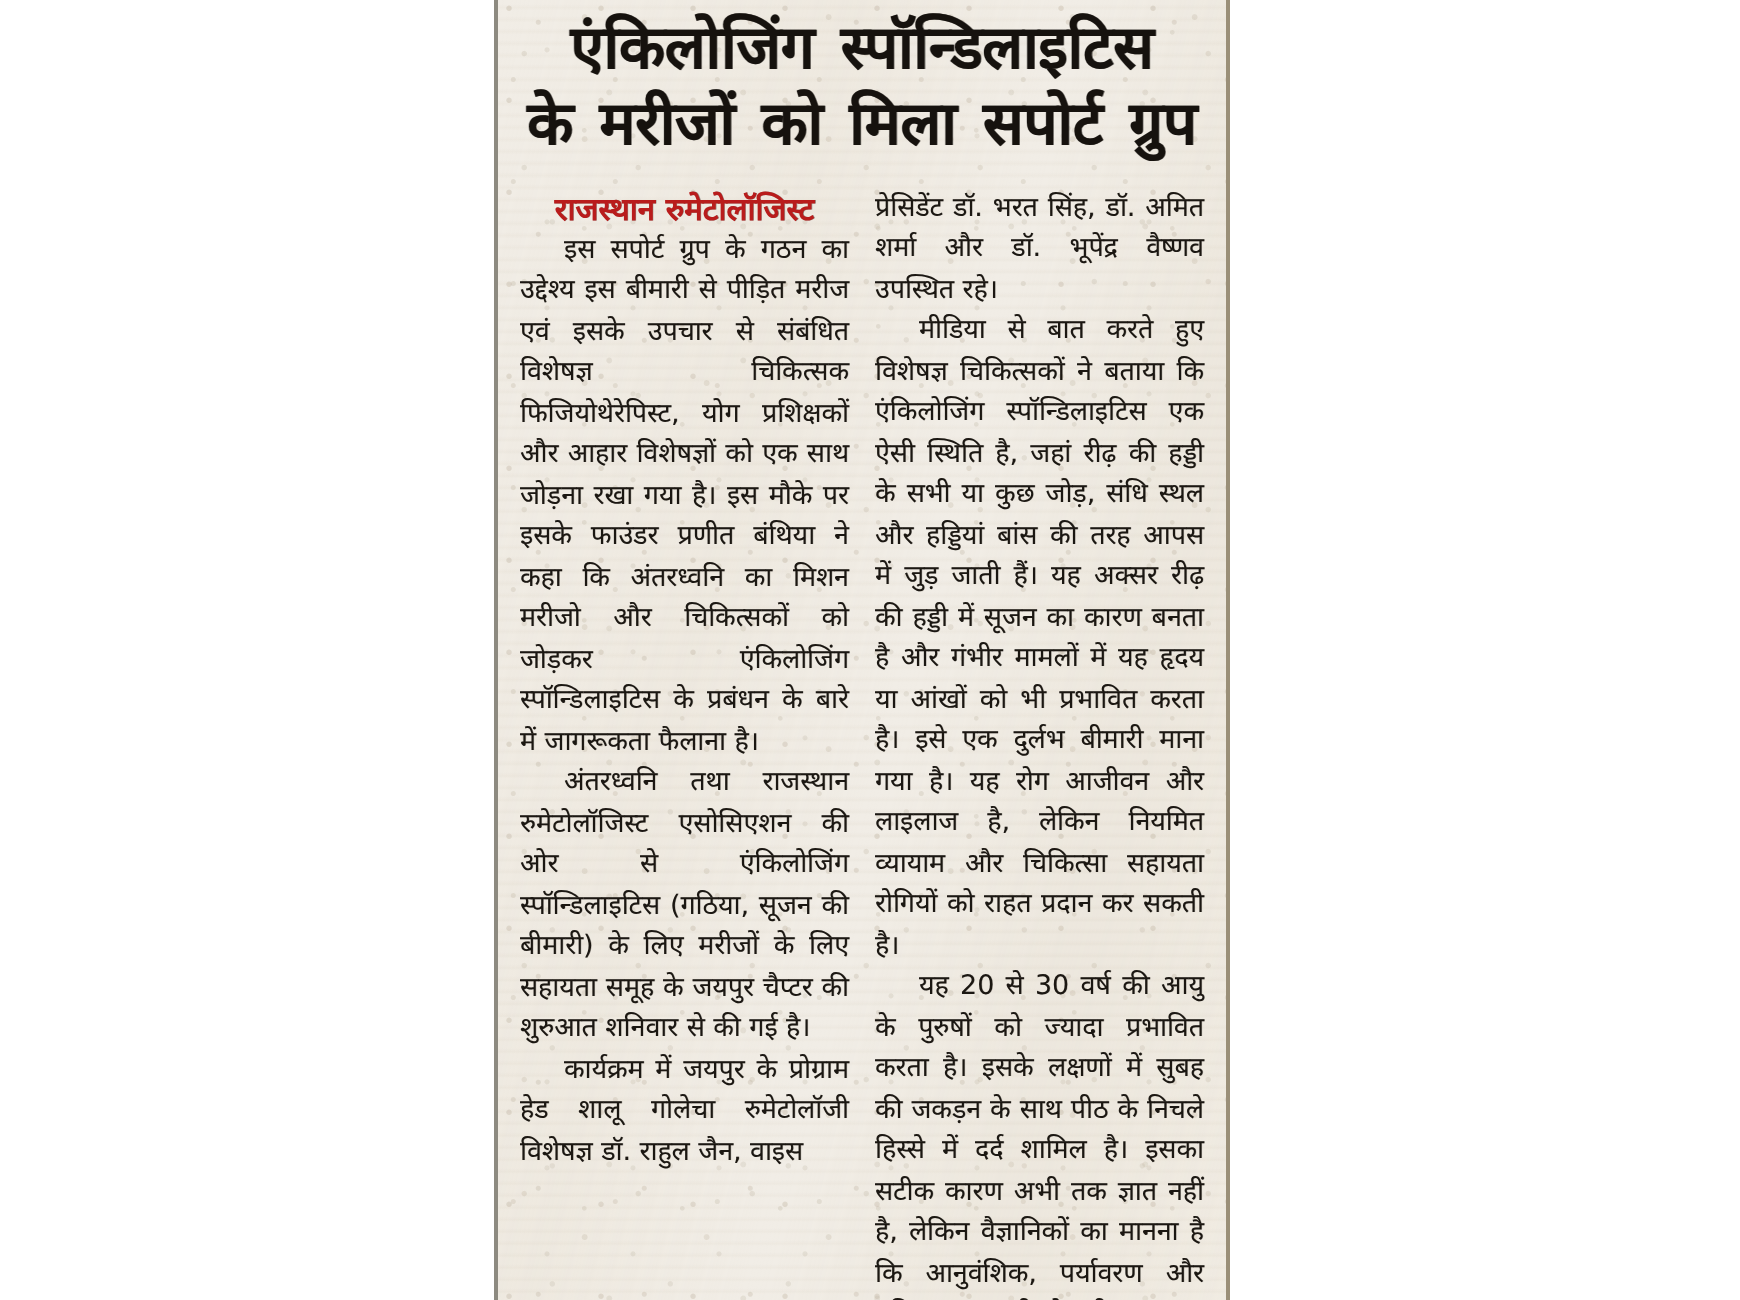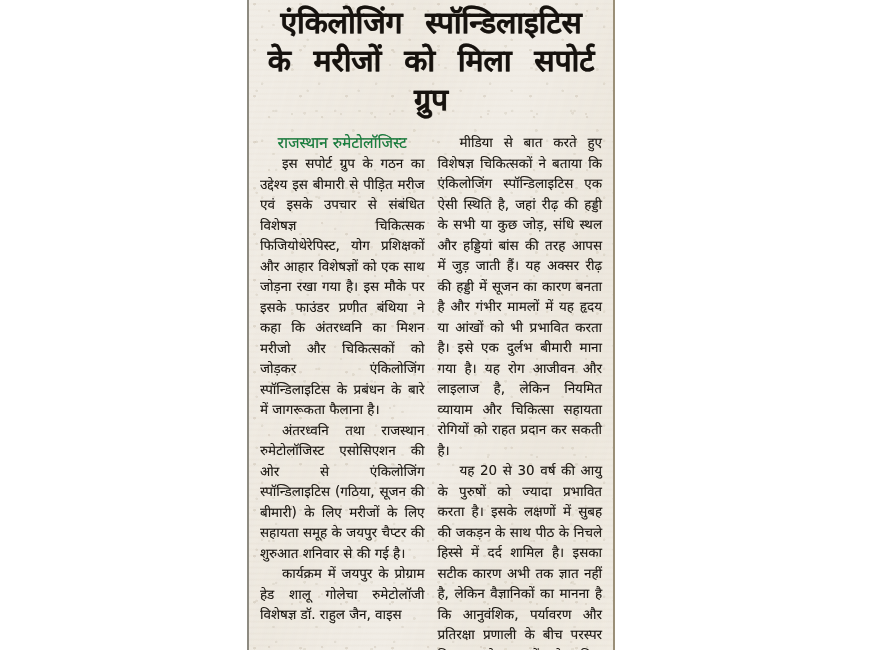--- a/index.html
+++ b/index.html
@@ -76,21 +76,21 @@
   #content {
     position: relative;
     z-index: 2;
     padding: 0 11px;
   }
 
   
   .headline {
     margin: 0;
     padding-top: 6px;
-    font-family: Liberation Mono, monospace;
+    font-family: Liberation Sans, sans-serif;
     font-weight: bold;
     font-size: 30px;
     line-height: 1.28;
     color: #16120e;
     text-align: center;
     letter-spacing: -0.1px;
     word-spacing: 5px;
     text-shadow: 0.4px 0 0 rgba(20,16,12,.55), -0.3px 0 0 rgba(20,16,12,.30);
   }
 
@@ -101,24 +101,24 @@
     margin-top: 11px;
   }
   .col {
     flex: 1 1 0;
     min-width: 0;
   }
 
   .deck {
     margin: 0;
     font-family: "DejaVu Sans", sans-serif;
-    font-weight: normal;
+    font-weight: bold;
     font-size: 15.5px;
     line-height: 1.42;
-    color: #15803d;
+    color: #b91c1c;
     text-align: center;
     text-shadow: 0.3px 0 0 rgba(26,22,17,.40);
   }
 
   .byline {
     margin: 5px 0 0 0;
     font-family: "DejaVu Sans", sans-serif;
     font-weight: bold;
     font-size: 11.5px;
     line-height: 1.3;
@@ -172,20 +172,21 @@
             <span>राजस्थान रुमेटोलॉजिस्ट</span><br>
           </h2>
 
 
           <p class="body-text indent">इस सपोर्ट ग्रुप के गठन का उद्देश्य इस बीमारी से पीड़ित मरीज एवं इसके उपचार से संबंधित विशेषज्ञ चिकित्सक फिजियोथेरेपिस्ट, योग प्रशिक्षकों और आहार विशेषज्ञों को एक साथ जोड़ना रखा गया है। इस मौके पर इसके फाउंडर प्रणीत बंथिया ने कहा कि अंतरध्वनि का मिशन मरीजो और चिकित्सकों को जोड़कर एंकिलोजिंग स्पॉन्डिलाइटिस के प्रबंधन के बारे में जागरूकता फैलाना है।</p>
           <p class="body-text indent">अंतरध्वनि तथा राजस्थान रुमेटोलॉजिस्ट एसोसिएशन की ओर से एंकिलोजिंग स्पॉन्डिलाइटिस (गठिया, सूजन की बीमारी) के लिए मरीजों के लिए सहायता समूह के जयपुर चैप्टर की शुरुआत शनिवार से की गई है।</p>
           <p class="body-text indent">कार्यक्रम में जयपुर के प्रोग्राम हेड शालू गोलेचा रुमेटोलॉजी विशेषज्ञ डॉ. राहुल जैन, वाइस</p>
         </div>
 
         <div class="col col-right">
+          <p class="body-text">प्रेसिडेंट डॉ. भरत सिंह, डॉ. अमित शर्मा और डॉ. भूपेंद्र वैष्णव उपस्थित रहे।</p>
           <p class="body-text indent">मीडिया से बात करते हुए विशेषज्ञ चिकित्सकों ने बताया कि एंकिलोजिंग स्पॉन्डिलाइटिस एक ऐसी स्थिति है, जहां रीढ़ की हड्डी के सभी या कुछ जोड़, संधि स्थल और हड्डियां बांस की तरह आपस में जुड़ जाती हैं। यह अक्सर रीढ़ की हड्डी में सूजन का कारण बनता है और गंभीर मामलों में यह हृदय या आंखों को भी प्रभावित करता है। इसे एक दुर्लभ बीमारी माना गया है। यह रोग आजीवन और लाइलाज है, लेकिन नियमित व्यायाम और चिकित्सा सहायता रोगियों को राहत प्रदान कर सकती है।</p>
           <p class="body-text indent">यह 20 से 30 वर्ष की आयु के पुरुषों को ज्यादा प्रभावित करता है। इसके लक्षणों में सुबह की जकड़न के साथ पीठ के निचले हिस्से में दर्द शामिल है। इसका सटीक कारण अभी तक ज्ञात नहीं है, लेकिन वैज्ञानिकों का मानना है कि आनुवंशिक, पर्यावरण और प्रतिरक्षा प्रणाली के बीच परस्पर क्रिया इसके लक्षणों को सक्रिय करती है।</p>
         </div>
 
       </div>
     </div>
   </div>
 </div>
 
 </body></html>

